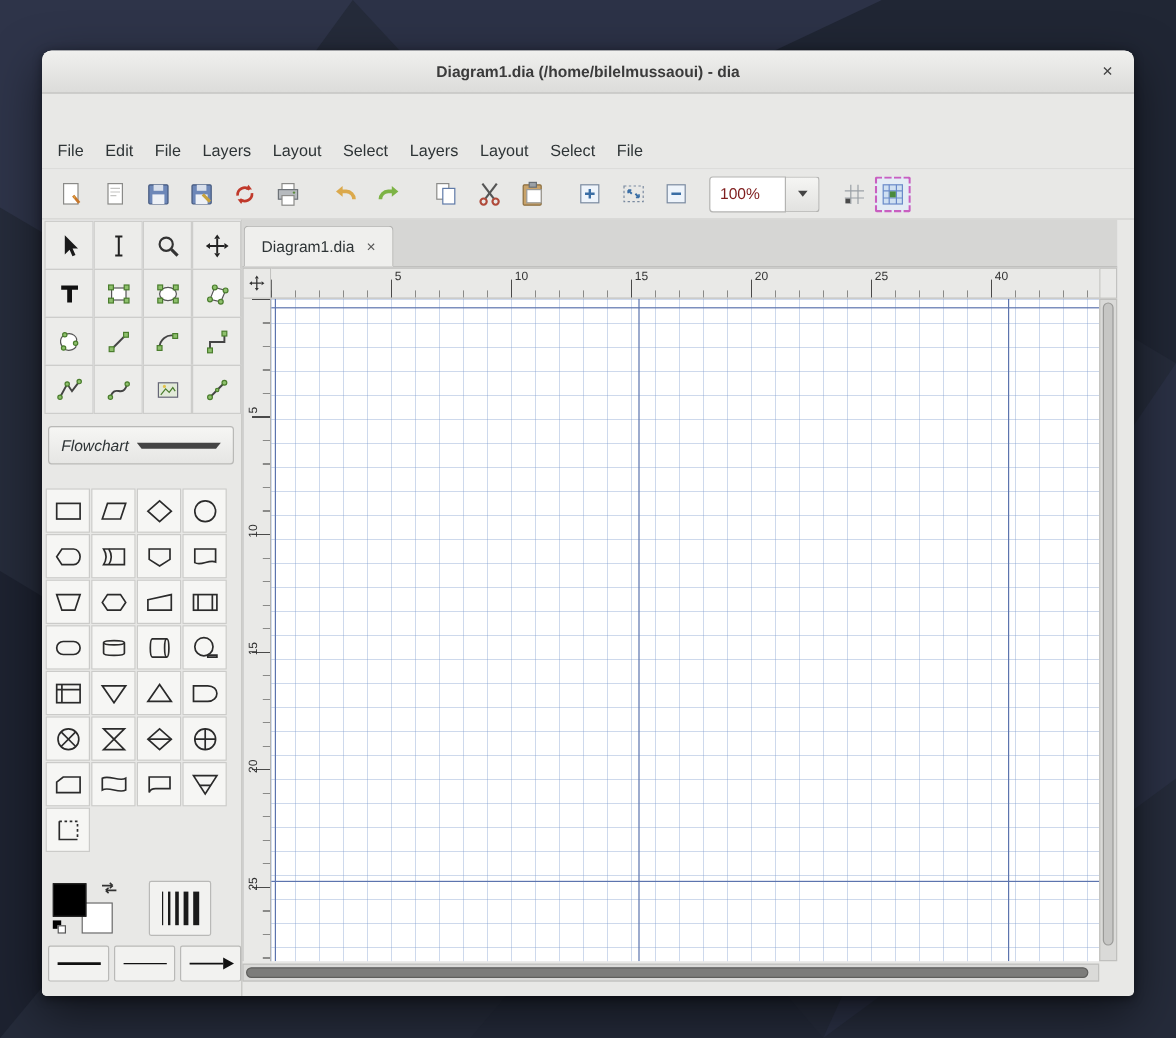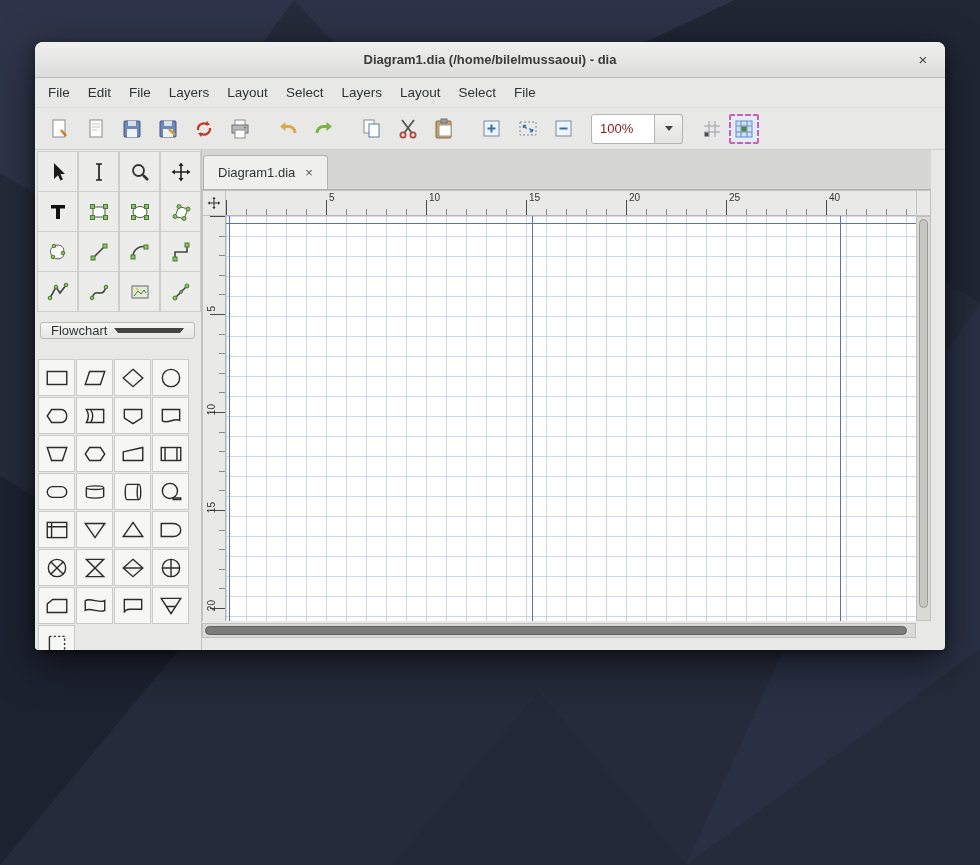--- a/index.html
+++ b/index.html
@@ -9,33 +9,33 @@
   .desktop { position: absolute; inset: 0; background: #252b3a; }
   .facet { position: absolute; inset: 0; }
   .f1 { background:#2c3247; clip-path: polygon(30% 0, 75% 0, 48% 22%); }
   .f2 { background:#202634; clip-path: polygon(75% 0, 100% 0, 100% 35%, 60% 8%); }
   .f3 { background:#2a3044; clip-path: polygon(100% 35%, 100% 75%, 70% 100%, 88% 55%); }
   .f4 { background:#1d2230; clip-path: polygon(0 55%, 22% 70%, 0 100%); }
   .f5 { background:#2e3449; clip-path: polygon(0 0, 30% 0, 12% 28%, 0 20%); }
   .f6 { background:#232938; clip-path: polygon(40% 100%, 70% 100%, 55% 80%); }
 
   
-  .window { position: absolute; left: 35px; top: 42px; width: 910px; height: 608px;
+  .window { position: absolute; left: 35px; top: 42px; width: 910px; height: 788px;
             background: #e8e8e6; border-radius: 8px 8px 4px 4px;
             box-shadow: 0 14px 40px rgba(0,0,0,.55), 0 2px 8px rgba(0,0,0,.4);
             display: flex; flex-direction: column; overflow: hidden; }
 
   .titlebar { height: 36px; flex: 0 0 36px; background: linear-gradient(#f0f0ee, #dcdcda);
               border-bottom: 1px solid #bcbcba; display: flex; align-items: center; position: relative; }
   .title { flex: 1; text-align: center; font-size: 13px; font-weight: bold; color: #3b3b3b; }
   .close-btn { position: absolute; right: 12px; top: 8px; width: 20px; height: 20px; border: none;
                background: transparent; font-size: 15px; color: #444; cursor: pointer; line-height: 20px; }
 
   .menubar { height: 30px; flex: 0 0 30px; background: #e8e8e6; display: flex; align-items: center;
-             padding-left: 4px; border-bottom: 1px solid #dcdcda; }
+             padding-left: 4px; border-bottom: 1px solid #dcdcda; margin-top: 33px; }
   .menu-item { padding: 5px 9px; font-size: 13.5px; color: #2e3436; cursor: default; border-radius: 3px; }
 
   
   .toolbar { height: 42px; flex: 0 0 42px; background: #e8e8e6; display: flex; align-items: center;
              padding: 0 8px; border-bottom: 1px solid #cfcfcd; }
   .tb-group { display: flex; align-items: center; gap: 2px; }
   .tb-sep { width: 14px; }
   .tb-btn { width: 34px; height: 32px; display: flex; align-items: center; justify-content: center;
             background: transparent; border: 1px solid transparent; border-radius: 3px; cursor: pointer; }
   .zoom-combo { display: flex; align-items: center; margin-left: 10px; }
@@ -54,21 +54,21 @@
   .content { flex: 1; display: flex; min-height: 0; }
 
   
   .toolbox { width: 167px; flex: 0 0 167px; background: #e8e8e6; border-right: 1px solid #c2c2c0;
              display: flex; flex-direction: column; padding: 2px 0 12px 3px; }
   .tools-grid { display: grid; grid-template-columns: repeat(4, 41px); }
   .tool-btn { width: 41px; height: 41px; background: #ececea; border: 1px solid #cdcdcb;
               margin: -1px 0 0 -1px; display: flex; align-items: center; justify-content: center; cursor: pointer; }
   .sheet-select { margin: 10px 6px 20px 2px; height: 32px; background: linear-gradient(#f6f6f4,#e6e6e4);
                   border: 1px solid #b9b9b7; border-radius: 3px; display: flex; align-items: center;
-                  padding: 0 10px; font-size: 13px; color: #2e3436; cursor: pointer; }
+                  padding: 0 10px; font-size: 13px; color: #2e3436; cursor: pointer; font-style: italic; }
   .sheet-select span { flex: 1; }
   .shapes-grid { display: grid; grid-template-columns: repeat(4, 37px); gap: 1px; }
   .shape-btn { width: 37px; height: 37px; background: #f6f6f4; border: 1px solid #cbcbc9;
                display: flex; align-items: center; justify-content: center; cursor: pointer; }
   .shape-btn svg { stroke: #2b2b2b; fill: none; stroke-width: 1.3; }
 
   .bottom-controls { margin-top: auto; display: flex; align-items: center; gap: 24px; padding: 0 6px 8px 4px; }
   .color-widget { position: relative; width: 58px; height: 46px; }
   .bg-swatch { position: absolute; right: 6px; bottom: 2px; width: 26px; height: 26px; background: #fff; border: 1px solid #666; }
   .fg-swatch { position: absolute; left: 2px; top: 2px; width: 28px; height: 28px; background: #000; border: 1px solid #222; }

